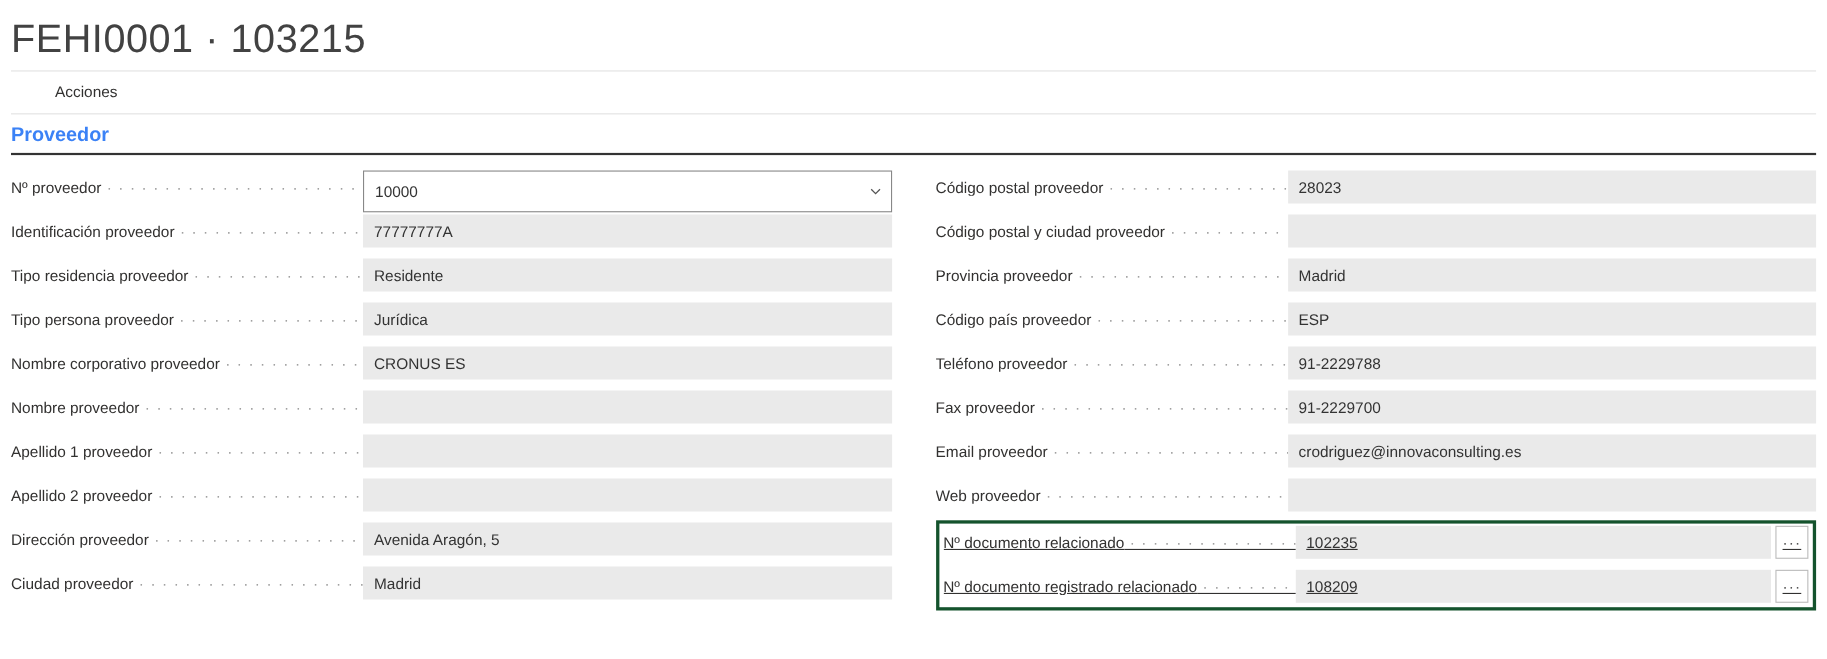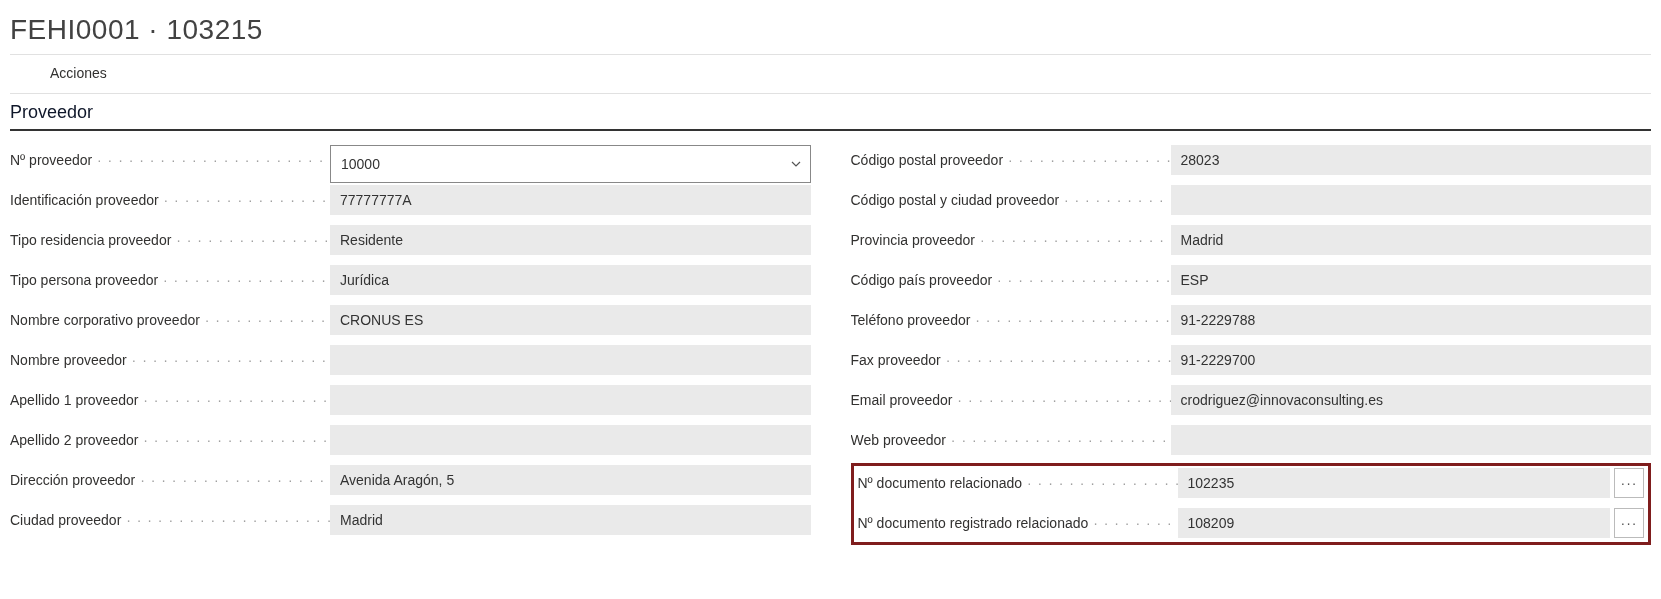--- a/index.html
+++ b/index.html
@@ -9,41 +9,41 @@
     font-family: "Segoe UI", -apple-system, BlinkMacSystemFont, sans-serif;
     font-size: 14px;
     color: #323130;
     background: #ffffff;
     width: 1661px;
   }
   .page {
     padding: 8px 10px 20px 10px;
   }
   .title {
-    font-size: 28px;
+    font-size: 36px;
     font-weight: 300;
     color: #424242;
     letter-spacing: 0.5px;
     padding: 6px 0 8px 0;
   }
   .rule {
     border: none;
     border-top: 1px solid #e1e1e1;
     margin: 0;
   }
   .actions {
     padding: 10px 0 12px 0;
     font-size: 14px;
     color: #323130;
     margin-left: 40px;
   }
   .section-heading {
     font-size: 18px;
-    font-weight: 400;
-    color: #0f172a;
+    font-weight: 700;
+    color: #3b82f6;
     padding: 8px 0 6px 0;
   }
   .section-rule {
     border: none;
     border-top: 2px solid #333;
     margin: 0 0 14px 0;
   }
   .form-grid {
     display: flex;
     gap: 40px;
@@ -121,23 +121,24 @@
     border: 1px solid #bbb;
     display: flex;
     align-items: center;
     justify-content: center;
     color: #555;
     font-size: 14px;
     letter-spacing: 1px;
     cursor: pointer;
   }
   .highlight-box {
-    border: 3px solid #7f1d1d;
+    border: 3px solid #14532d;
     padding: 2px 4px;
     margin-top: -2px;
+    text-decoration: underline;
   }
 </style>
 </head>
 <body>
 <div class="page">
 
 <div class="title">FEHI0001 · 103215</div>
 <hr class="rule">
 <div class="actions">Acciones</div>
 <hr class="rule">

